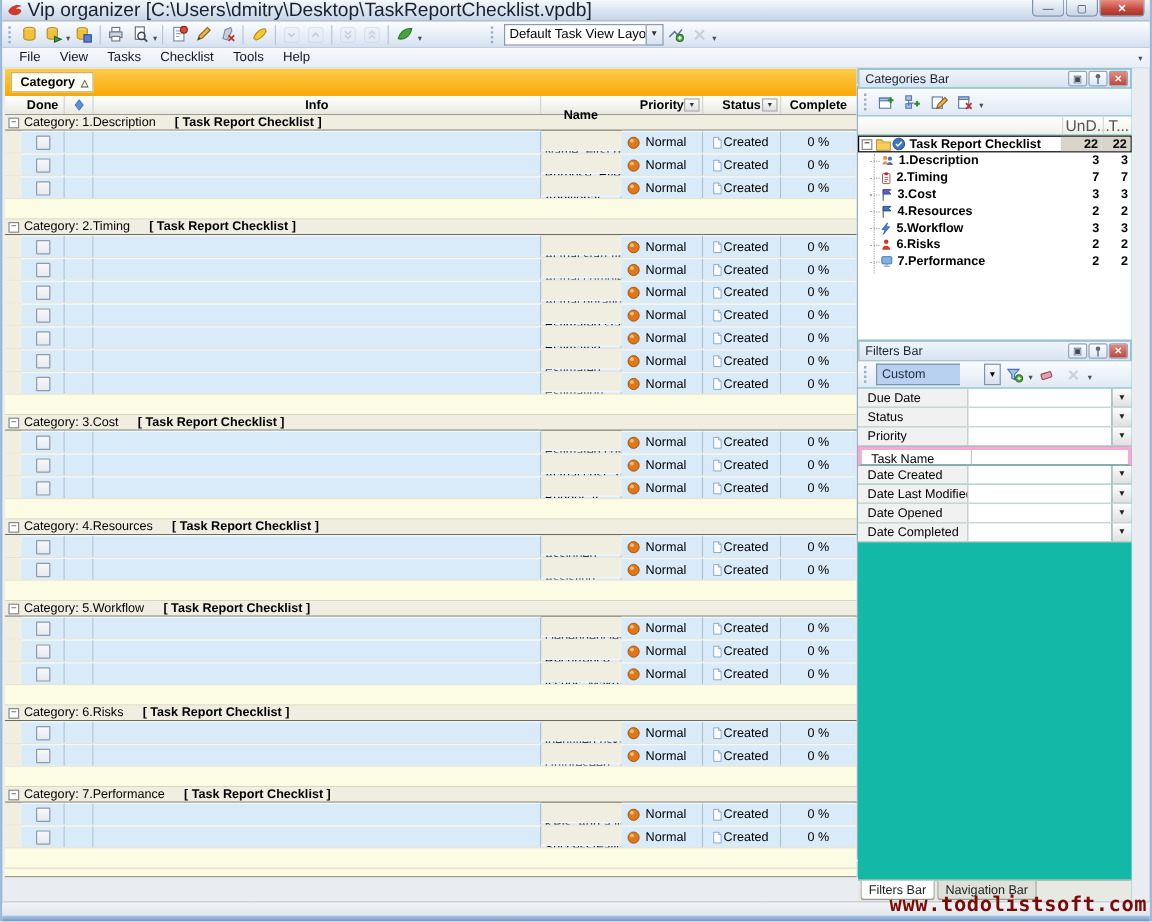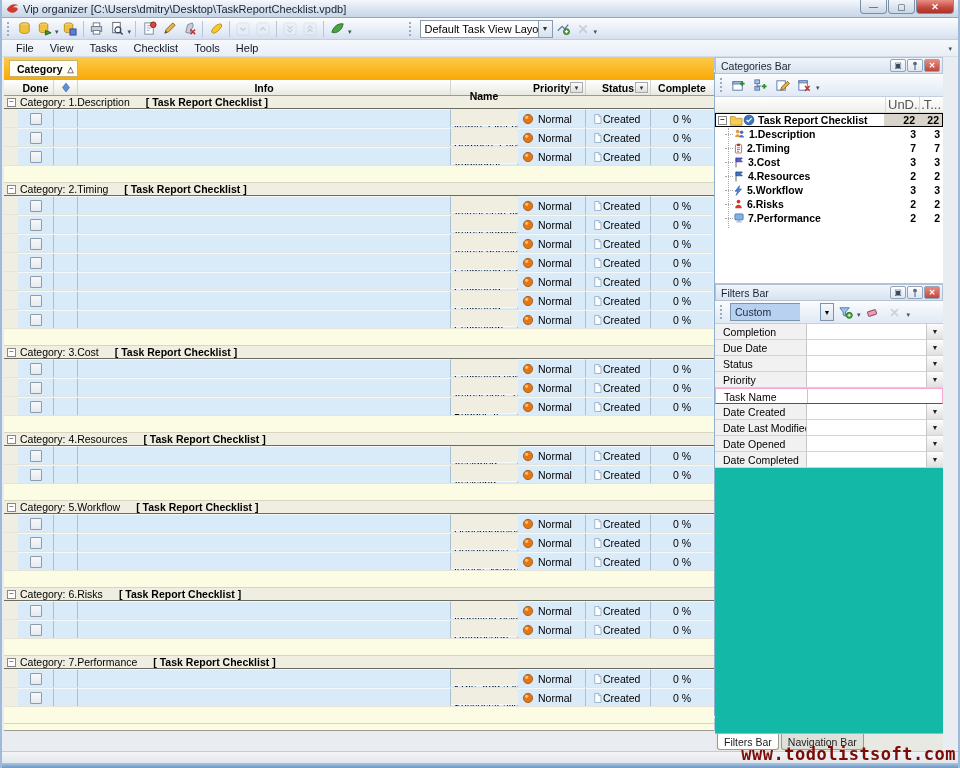--- a/index.html
+++ b/index.html
@@ -5,21 +5,21 @@
   * { box-sizing: border-box; margin: 0; padding: 0; }
   html,body { width:960px; height:768px; overflow:hidden; }
   body { font-family:"Liberation Sans",sans-serif; font-size:11px; background:#E9EDF2; }
   #win { position:relative; width:960px; height:768px; background:#E9EDF2;
          border-left:2px solid #9FB9D8; border-right:2px solid #9FB9D8; }
 
   
   .titlebar { position:absolute; left:0; top:0; width:956px; height:18px;
     background:linear-gradient(#F4F8FC,#D7E2EF 60%,#C7D6E8); border-bottom:1px solid #96A8BE;
     display:flex; align-items:center; padding-left:4px; }
-  .titlebar .apptitle { margin-left:4px; color:#19222E; font-size:11px; white-space:nowrap; }
+  .titlebar .apptitle { margin-left:4px; color:#19222E; font-size:16px; white-space:nowrap; }
   .winbtns { position:absolute; right:4px; top:0; display:flex; }
   .wbtn { width:27px; height:14px; border:1px solid #7D8FA5; border-top:none;
     border-radius:0 0 4px 4px; background:linear-gradient(#F2F6FA,#C9D6E6);
     display:flex; align-items:center; justify-content:center; font-size:9px; color:#33414F; margin-left:1px; }
   .wbtn.close { width:38px; background:linear-gradient(#E89086,#C4473C 60%,#A83428); color:#fff; font-weight:bold; }
 
   
   .toolbar { position:absolute; left:0; top:18px; width:956px; height:22px;
     background:linear-gradient(#FBFCFE,#E2EAF5 70%,#D5E0EF); border-bottom:1px solid #C3CFDF;
     display:flex; align-items:center; padding-left:2px; }
@@ -115,21 +115,21 @@
   .fcombo .cval { width:70px; background:#B9D1F0; border:1px solid #7E93AC; border-right:none;
     color:#1A2A40; padding:2px 4px; font-size:10.5px; }
   .fcombo .cbtn { width:14px; background:linear-gradient(#F6F9FC,#D7E1EE); border:1px solid #7E93AC;
     font-size:7px; display:flex; align-items:center; justify-content:center; }
   .frow { height:16px; display:flex; border-bottom:1px solid #D2D2D2; font-size:10.5px; }
   .frow .flbl { width:92px; background:#F1F1F1; border-right:1px solid #C6C6C6; padding:2px 0 0 8px;
     white-space:nowrap; overflow:hidden; }
   .frow .fval { flex:1; background:#fff; }
   .frow .fdd { width:17px; background:linear-gradient(#FDFDFD,#E0E0E0); border-left:1px solid #C6C6C6;
     display:flex; align-items:center; justify-content:center; font-size:7px; color:#222; }
-  .frow.sel { border:1px solid #f9a8d4; border-bottom:1px solid #555; }
+  .frow.sel { border:3px solid #f9a8d4; border-bottom:1px solid #555; }
   .frow.sel .flbl { background:#fff; }
 
   .ptabs { position:absolute; left:0; bottom:0; width:228px; height:18px; background:#E9E9E4;
     border-top:1px solid #B0B0A8; display:flex; font-size:10.5px; }
   .ptab { padding:2px 6px 0 6px; border:1px solid #9A9A90; border-top:none; height:16px;
     background:#E0E0DA; color:#222; border-radius:0 0 3px 3px; margin-left:2px; }
   .ptab.active { background:#FFFFFF; font-weight:normal; }
 
   
   .notestrip { position:absolute; left:2px; top:731px; width:723px; height:20px; background:#E6E9EE; }
@@ -1235,25 +1235,20 @@
             <span class="ic">
               <svg width="11" height="11" viewBox="0 0 16 16">
                 <path d="M3 3l10 10M13 3L3 13" stroke="#98A4B4" stroke-width="2.6"></path>
               </svg>
             </span>
           </span>
         <span class="caret">▾</span>
       </div>
       <div id="filterrows">
           <div class="frow">
-            <div class="flbl">Completion</div>
-            <div class="fval"></div>
-            <div class="fdd">▼</div>
-          </div>
-          <div class="frow">
             <div class="flbl">Due Date</div>
             <div class="fval"></div>
             <div class="fdd">▼</div>
           </div>
           <div class="frow">
             <div class="flbl">Status</div>
             <div class="fval"></div>
             <div class="fdd">▼</div>
           </div>
           <div class="frow">

